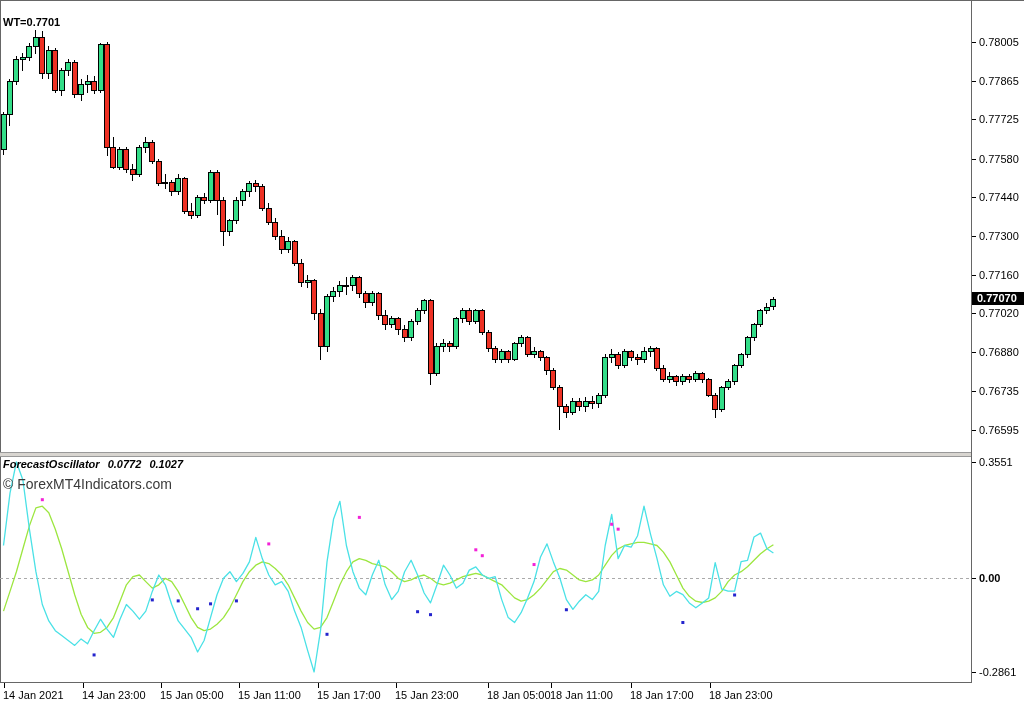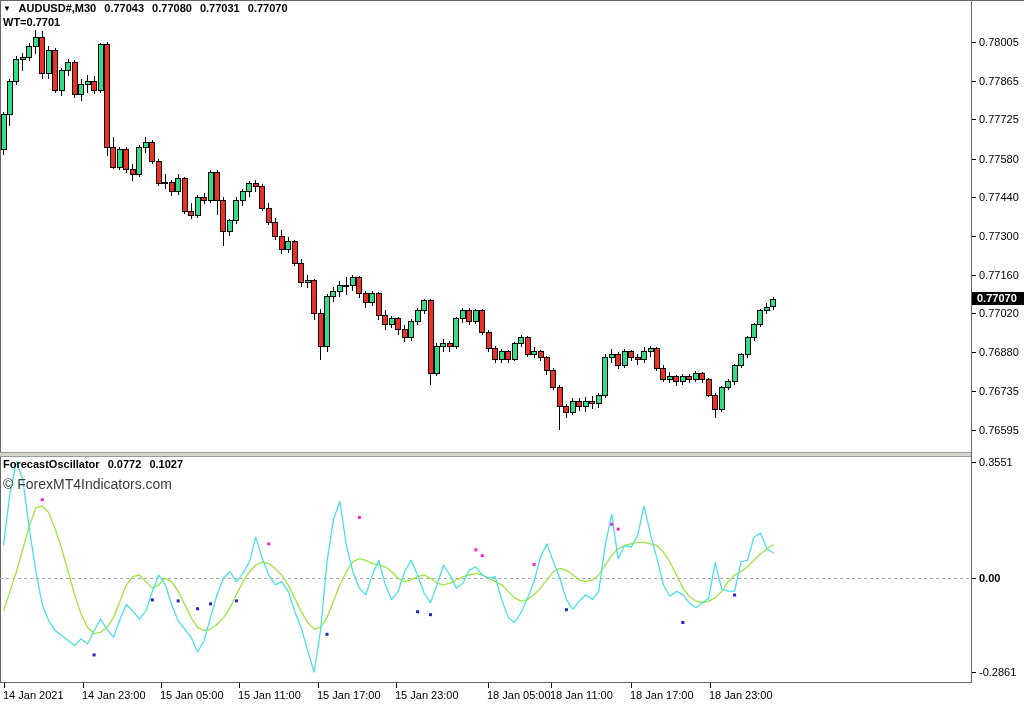--- a/index.html
+++ b/index.html
@@ -9,21 +9,21 @@
   #chart-svg text{font-family:"Liberation Sans",sans-serif;font-size:11px;fill:#000;}
   #chart-svg text.bold{font-weight:bold;}
   .hit{position:absolute;z-index:1;background:transparent;}
   .overlay{position:absolute;z-index:2;white-space:nowrap;}
   .quote-line{top:2px;left:3px;font-size:11px;font-weight:bold;color:#000;}
   .quote-line span{margin-right:5px;}
   .dd-icon{font-size:8px;vertical-align:1px;margin-right:2px;}
   .wt-line{top:16px;left:3px;font-size:11px;font-weight:bold;color:#000;text-align:right;}
   .watermark{top:431px;left:3px;font-size:14px;color:#3a3a3a;margin-top:45px;}
   .osc-label{top:458px;left:3px;font-size:11px;font-weight:bold;color:#000;}
-  .osc-label span{margin-right:5px;}
+  .osc-label span{margin-right:5px;font-style:italic;}
   .price-badge{left:972px;width:51px;height:13px;background:#000;color:#fff;
                font-size:11px;font-weight:bold;line-height:13px;padding-left:5px;}
 </style>
 </head>
 <body>
 
 <div class="stage">
   <svg id="chart-svg" width="1024" height="704">
       <line shape-rendering="crispEdges" x1="0" y1="0.5" x2="1024" y2="0.5" stroke="#666666"></line>
       <line shape-rendering="crispEdges" x1="0.5" y1="0" x2="0.5" y2="683" stroke="#666666"></line>
@@ -586,28 +586,20 @@
       <rect x="681.35" y="621.0131004366813" width="3" height="3" fill="#2424cd"></rect>
       <rect x="733.11" y="593.5021834061135" width="3" height="3" fill="#2424cd"></rect>
     </svg>
 
   <div class="hit" style="left:0;top:0;width:971px;height:452px"></div>
   <div class="hit" style="left:0;top:452px;width:971px;height:5px"></div>
   <div class="hit" style="left:0;top:457px;width:971px;height:225px"></div>
   <div class="hit" style="left:971px;top:0;width:53px;height:683px"></div>
   <div class="hit" style="left:0;top:683px;width:1024px;height:21px"></div>
 
-  <div class="overlay quote-line">
-    <span class="dd-icon">▼</span>
-    <span>AUDUSD#,M30</span>
-    <span>0.77043</span>
-    <span>0.77080</span>
-    <span>0.77031</span>
-    <span>0.77070</span>
-  </div>
   <div class="overlay wt-line">WT=0.7701</div>
   <div class="overlay watermark">© ForexMT4Indicators.com</div>
   <div class="overlay osc-label">
     <span>ForecastOscillator</span>
     <span>0.0772</span>
     <span>0.1027</span>
   </div>
   <div id="price-badge" class="overlay price-badge" style="top: 292px;">0.77070</div>
 </div>
 

